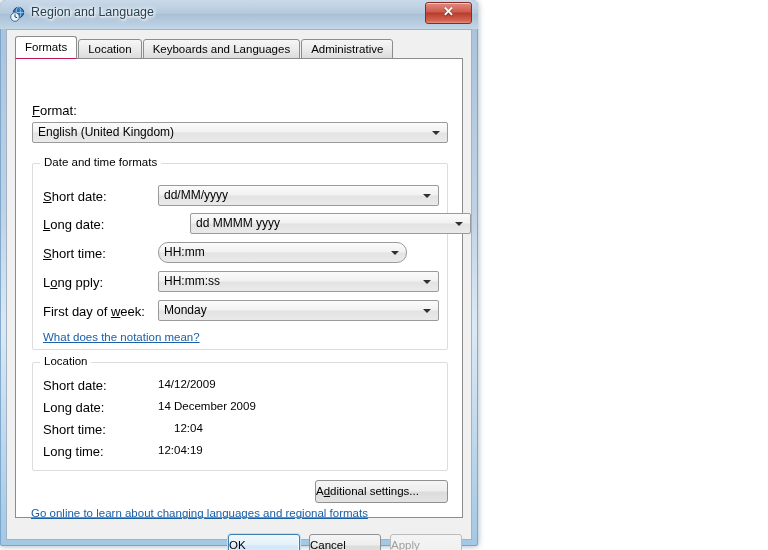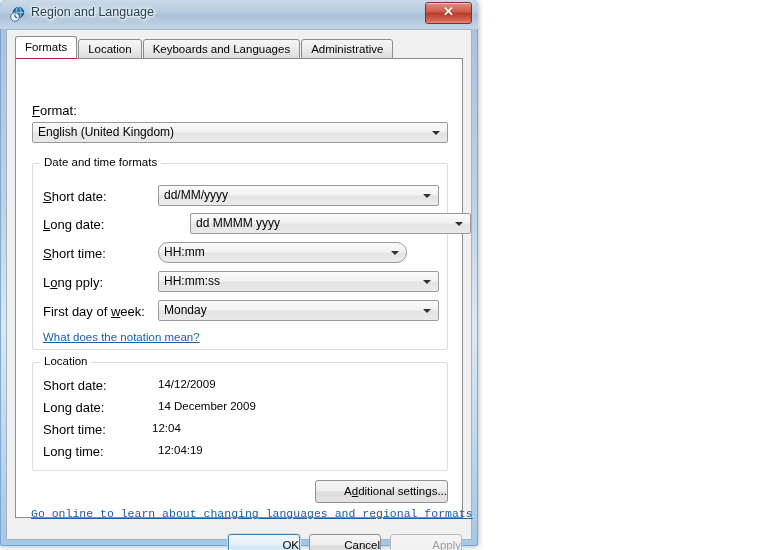--- a/index.html
+++ b/index.html
@@ -212,21 +212,21 @@
 
   .btn {
     position: absolute;
     box-sizing: border-box;
     height: 23px;
     border: 1px solid #8e9091;
     border-radius: 3px;
     background: linear-gradient(to bottom, #f5f5f5 0%, #ededed 48%, #dcdcdc 52%, #e3e3e3 100%);
     font-size: 11.5px;
     color: #000000;
-    text-align: right;
+    text-align: left;
     line-height: 21px;
     cursor: pointer;
     white-space: nowrap;
   }
   .btn.default {
     border: 1px solid #3c7fb1;
     box-shadow: 0 0 0 1px #bfe0f5, inset 0 0 0 1px #f4fbff;
     background: linear-gradient(to bottom, #f0f8fd 0%, #e4f1fb 48%, #cfe6f9 52%, #e0f0fb 100%);
   }
   .btn.disabled {
@@ -317,30 +317,30 @@
           <div class="grouptitle">Location</div>
         </div>
 
         <div class="label" style="left:27px; top:319px;">Short date:</div>
         <div class="example-val" style="left:142px; top:319px;">14/12/2009</div>
 
         <div class="label" style="left:27px; top:341px;">Long date:</div>
         <div class="example-val" style="left:142px; top:341px;">14 December 2009</div>
 
         <div class="label" style="left:27px; top:363px;">Short time:</div>
-        <div class="example-val" style="left:136px; top:363px;">12:04</div>
+        <div class="example-val" style="left:158px; top:363px;">12:04</div>
 
         <div class="label" style="left:27px; top:385px;">Long time:</div>
         <div class="example-val" style="left:142px; top:385px;">12:04:19</div>
 
         <div class="btn" style="left:299px; top:421px; width:133px;"><span>A</span><span class="ul">d</span><span>ditional settings...</span></div>
 
       </div>
 
-      <div class="link" style="left:24px; top:477px;font-family:Liberation Mono, monospace;">Go online to learn about changing languages and regional formats</div>
+      <div class="link" style="left:24px; top:477px;">Go online to learn about changing languages and regional formats</div>
 
       <div class="btn default" style="left:221px; top:504px; width:72px;">OK</div>
       <div class="btn" style="left:302px; top:504px; width:72px;">Cancel</div>
       <div class="btn disabled" style="left:383px; top:504px; width:72px;"><span class="ul">A</span><span>pply</span></div>
 
     </div>
   </div>
 </div>
 
 </body></html>

